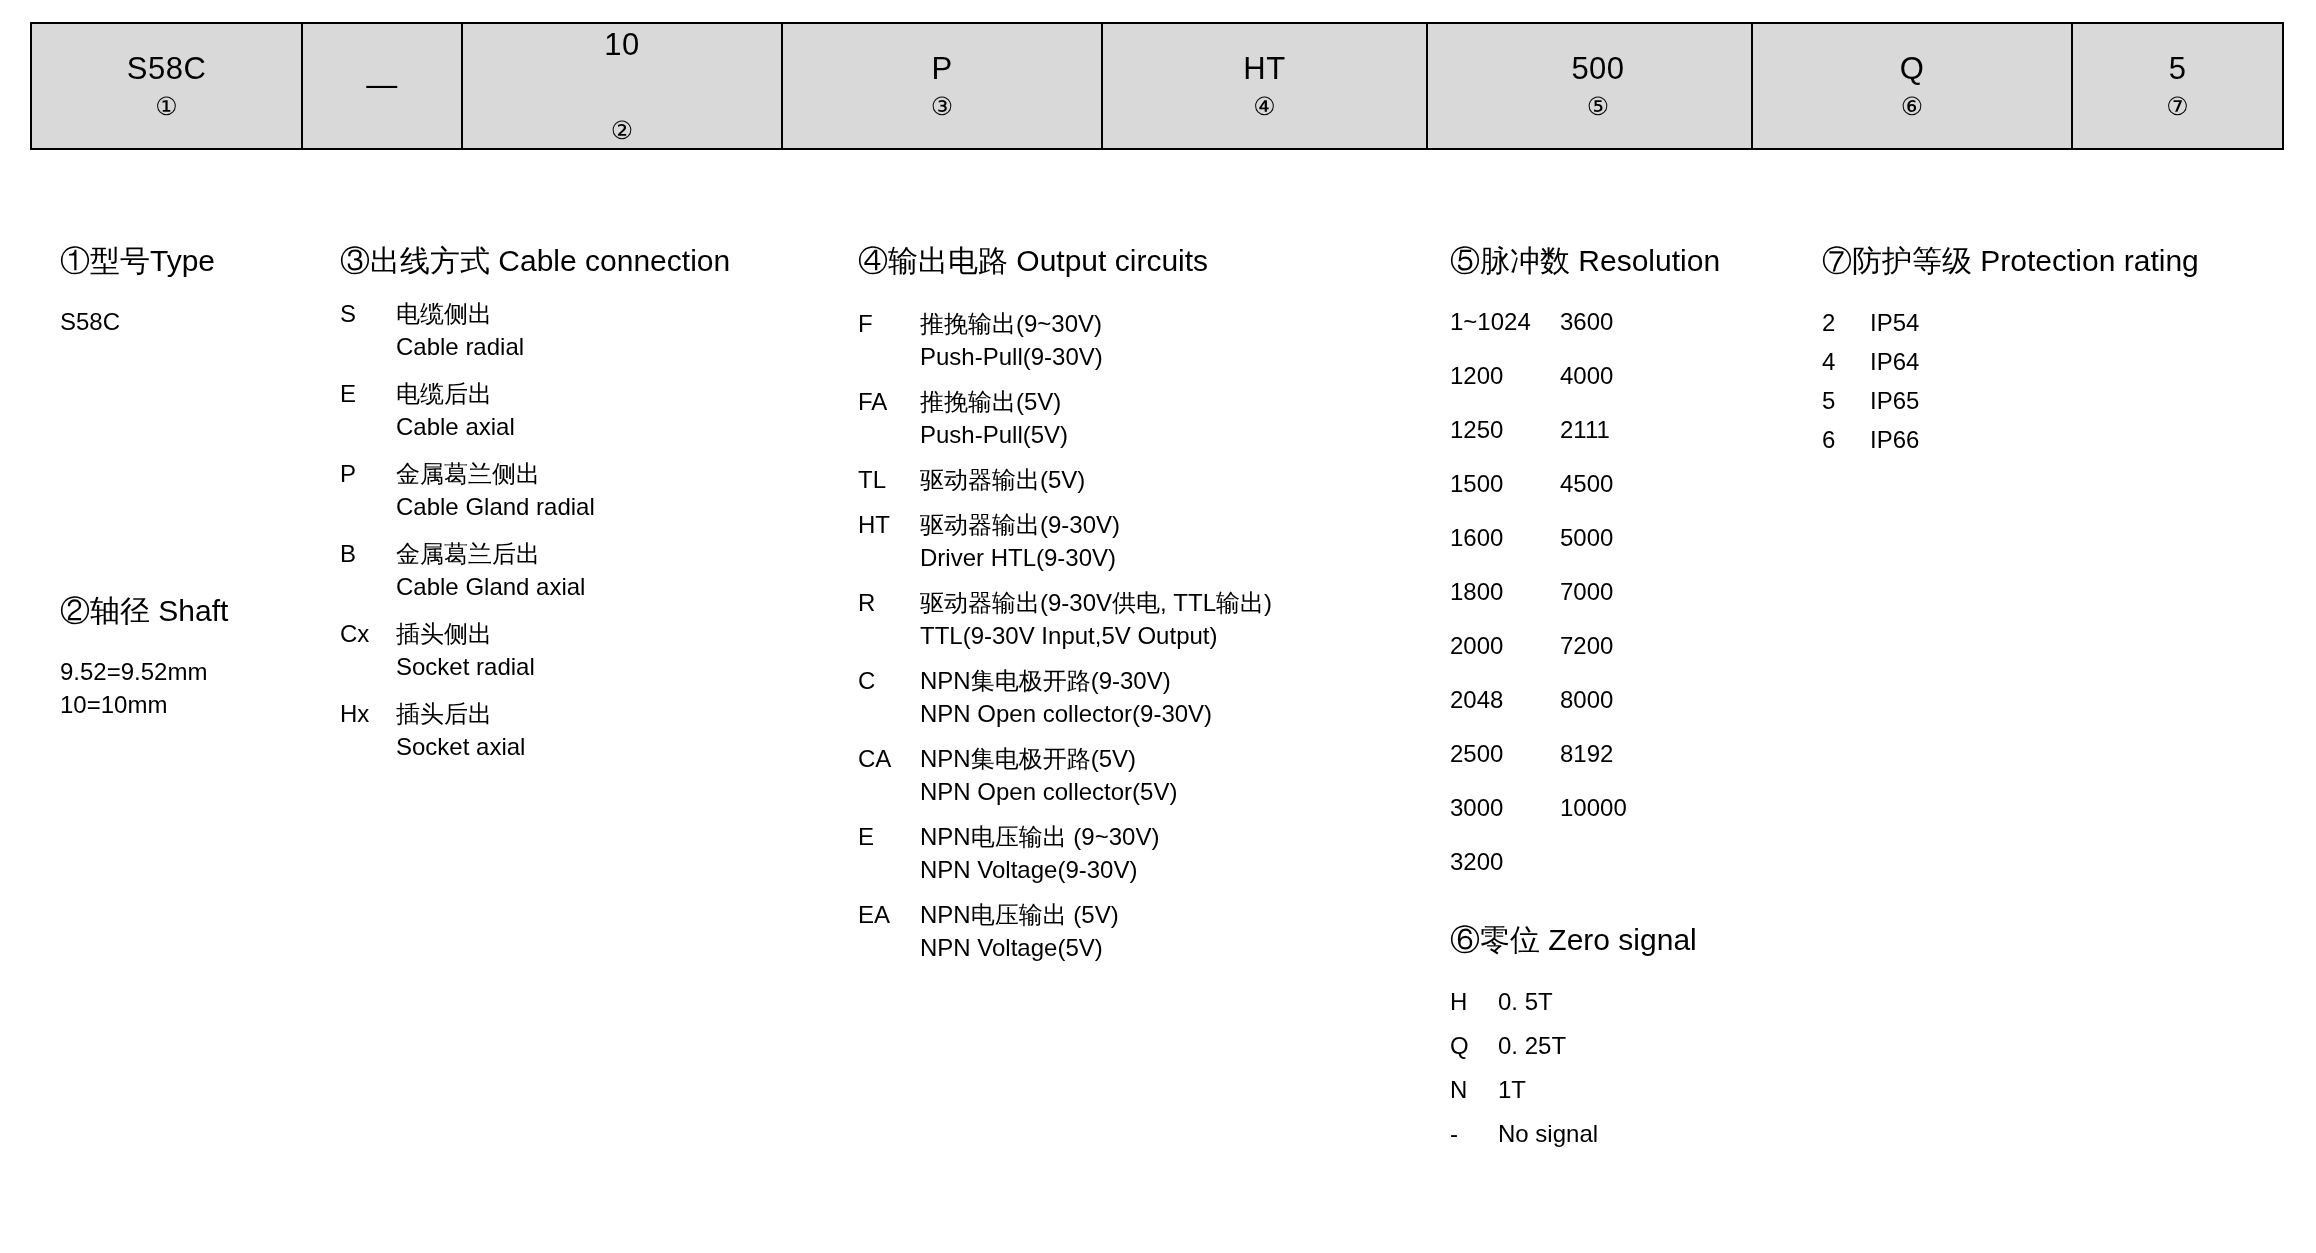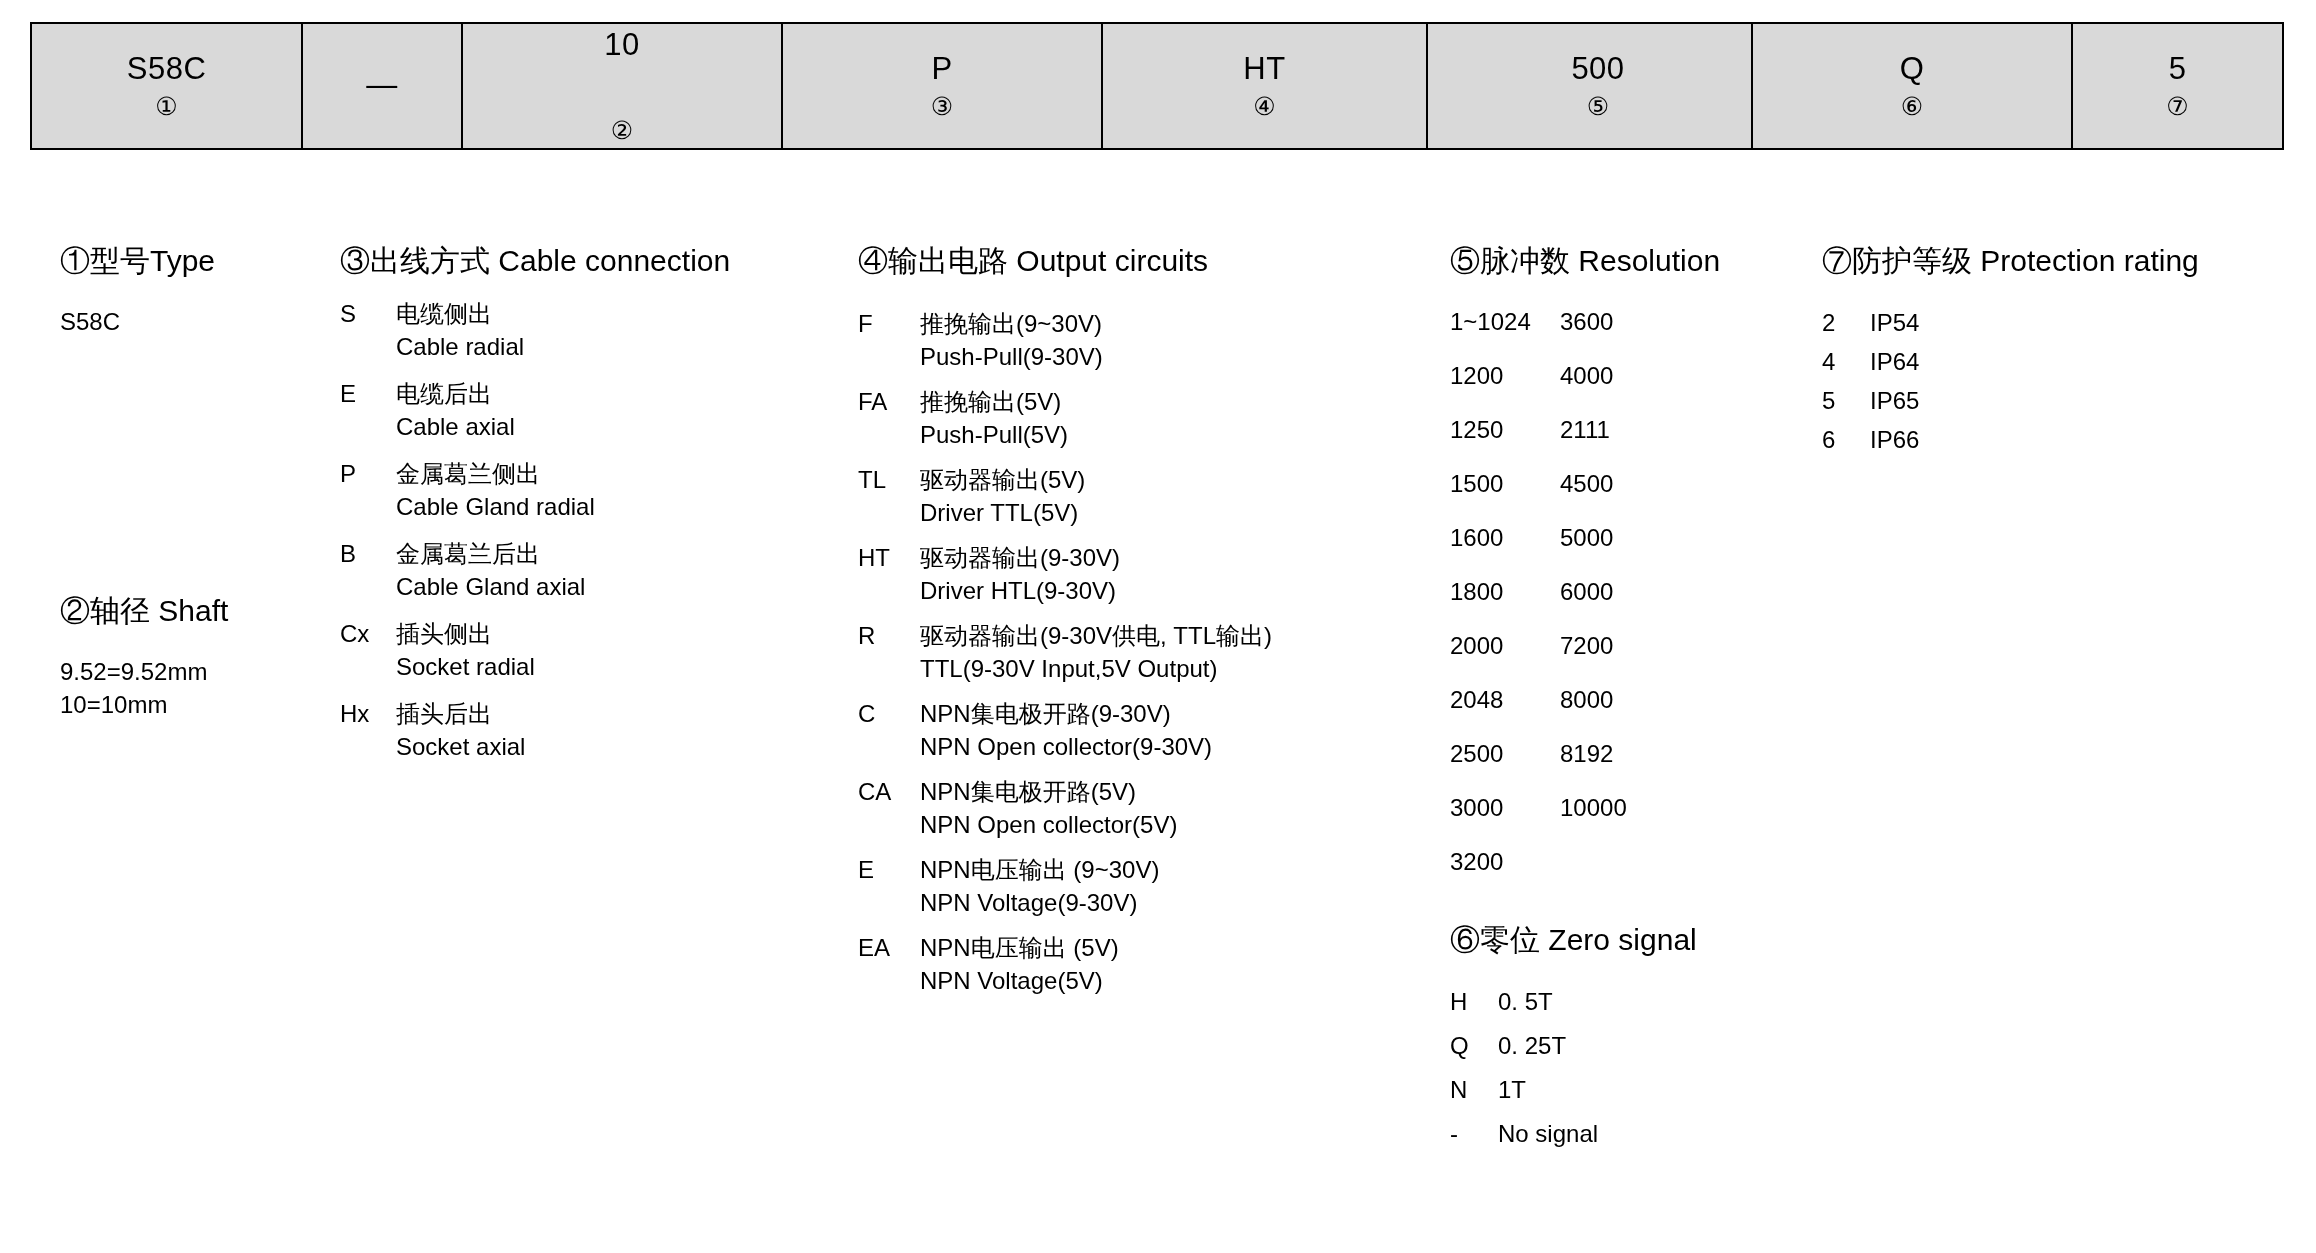--- a/index.html
+++ b/index.html
@@ -252,21 +252,20 @@
         <div class="l2">Push-Pull(9-30V)</div>
       </div>
       <div class="entry">
         <span class="key">FA</span>
         <div class="l1">推挽输出(5V)</div>
         <div class="l2">Push-Pull(5V)</div>
       </div>
       <div class="entry">
         <span class="key">TL</span>
         <div class="l1">驱动器输出(5V)</div>
-        <div class="l2">Driver TTL(5V)</div>
       </div>
       <div class="entry">
         <span class="key">HT</span>
         <div class="l1">驱动器输出(9-30V)</div>
         <div class="l2">Driver HTL(9-30V)</div>
       </div>
       <div class="entry">
         <span class="key">R</span>
         <div class="l1">驱动器输出(9-30V供电, TTL输出)</div>
         <div class="l2">TTL(9-30V Input,5V Output)</div>
@@ -300,21 +299,21 @@
         <div>3600</div>
         <div>1200</div>
         <div>4000</div>
         <div>1250</div>
         <div>2111</div>
         <div>1500</div>
         <div>4500</div>
         <div>1600</div>
         <div>5000</div>
         <div>1800</div>
-        <div>6000</div>
+        <div>7000</div>
         <div>2000</div>
         <div>7200</div>
         <div>2048</div>
         <div>8000</div>
         <div>2500</div>
         <div>8192</div>
         <div>3000</div>
         <div>10000</div>
         <div>3200</div>
         <div></div>

